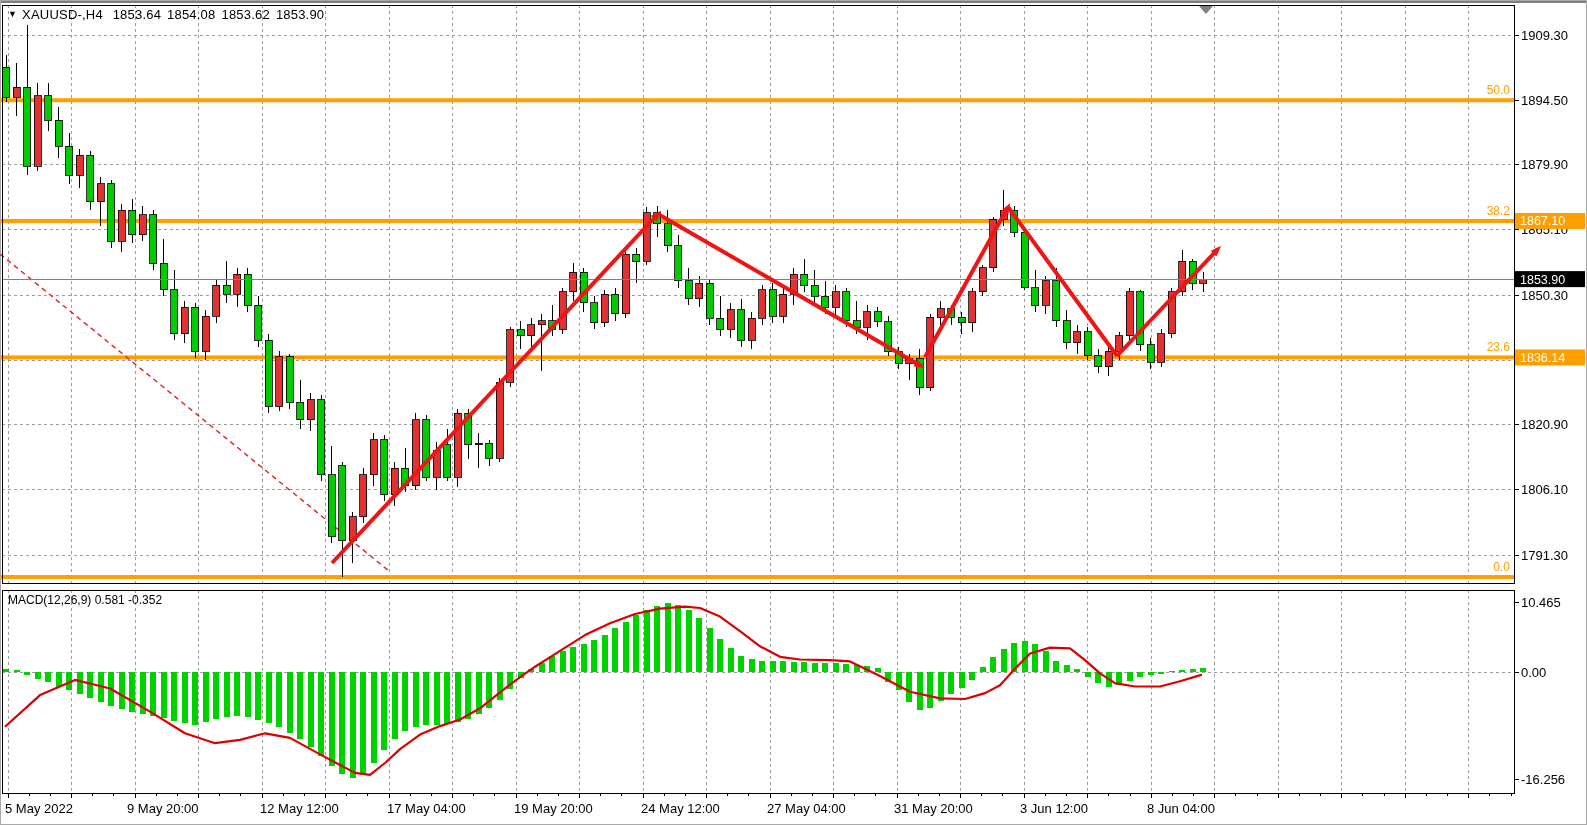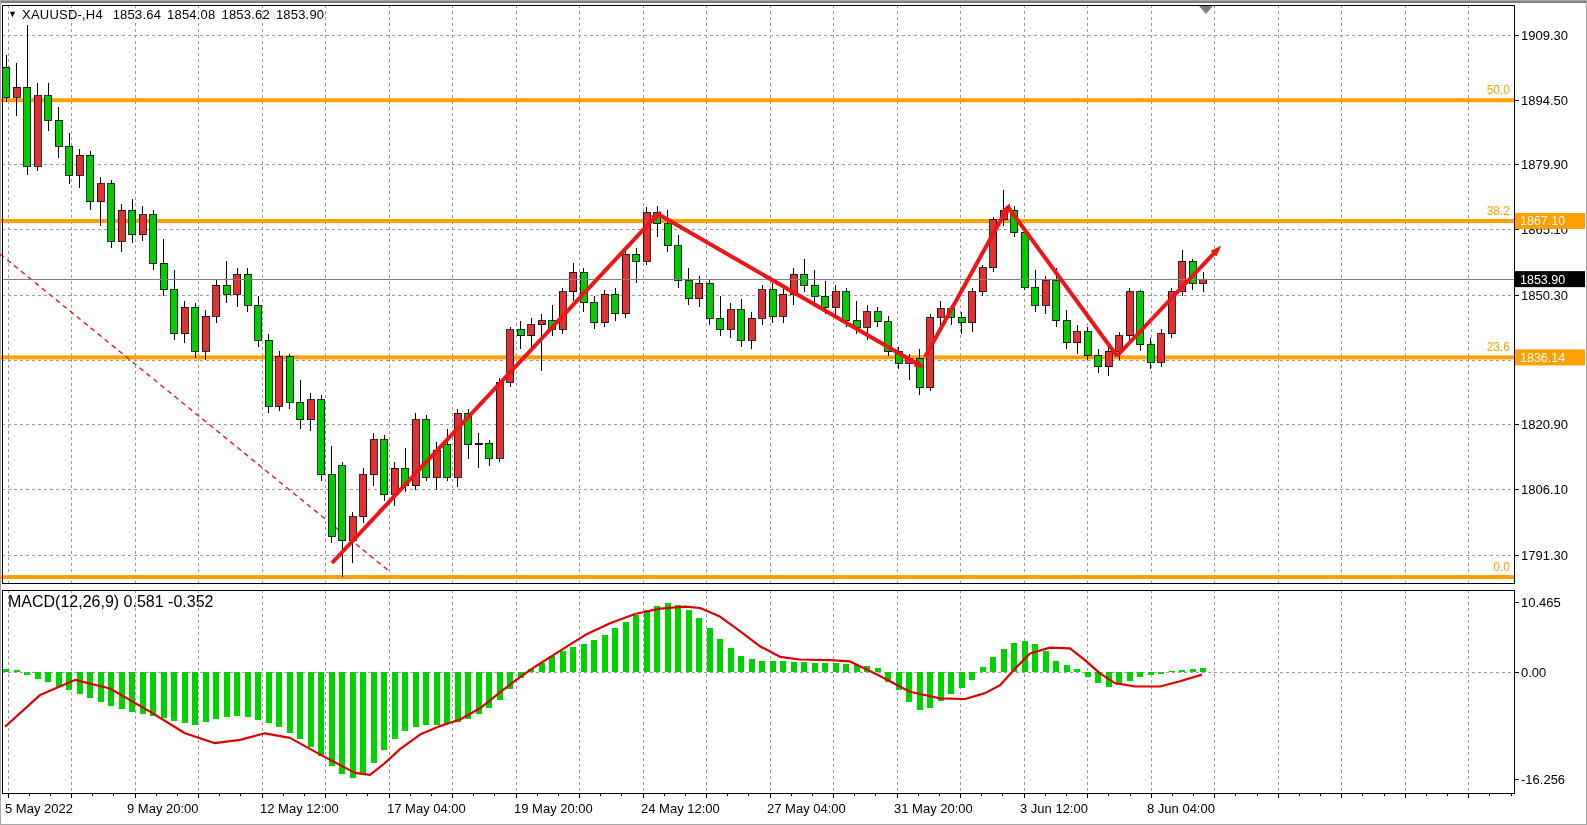--- a/index.html
+++ b/index.html
@@ -8,21 +8,21 @@
     font-family:"Liberation Sans",sans-serif;overflow:hidden;
   }
   .ohlc-header{
     position:absolute;left:8px;top:7px;z-index:5;
     font-size:13px;color:#000;white-space:nowrap;letter-spacing:.2px;
   }
   .ohlc-header .tri{font-size:9px;vertical-align:2px;margin-right:5px;}
   .ohlc-header span{margin-right:6px;}
   .macd-label{
     position:absolute;left:8px;top:593px;z-index:5;
-    font-size:16px;color:#000;white-space:nowrap;
+    font-size:12px;color:#000;white-space:nowrap;
   }
   svg{position:absolute;left:0;top:0;}
   .grid{stroke:#9c9c9c;stroke-width:1;stroke-dasharray:3,3;shape-rendering:crispEdges;}
   .border{stroke:#000;stroke-width:1;fill:none;shape-rendering:crispEdges;}
   .axis-text{font-family:"Liberation Sans",sans-serif;font-size:13px;fill:#000;}
   .fib-text{font-family:"Liberation Sans",sans-serif;font-size:12px;}
   .badge-text{font-family:"Liberation Sans",sans-serif;font-size:12.5px;fill:#fff;}
   .tick{stroke:#000;stroke-width:1;shape-rendering:crispEdges;}
 </style>
 </head>

